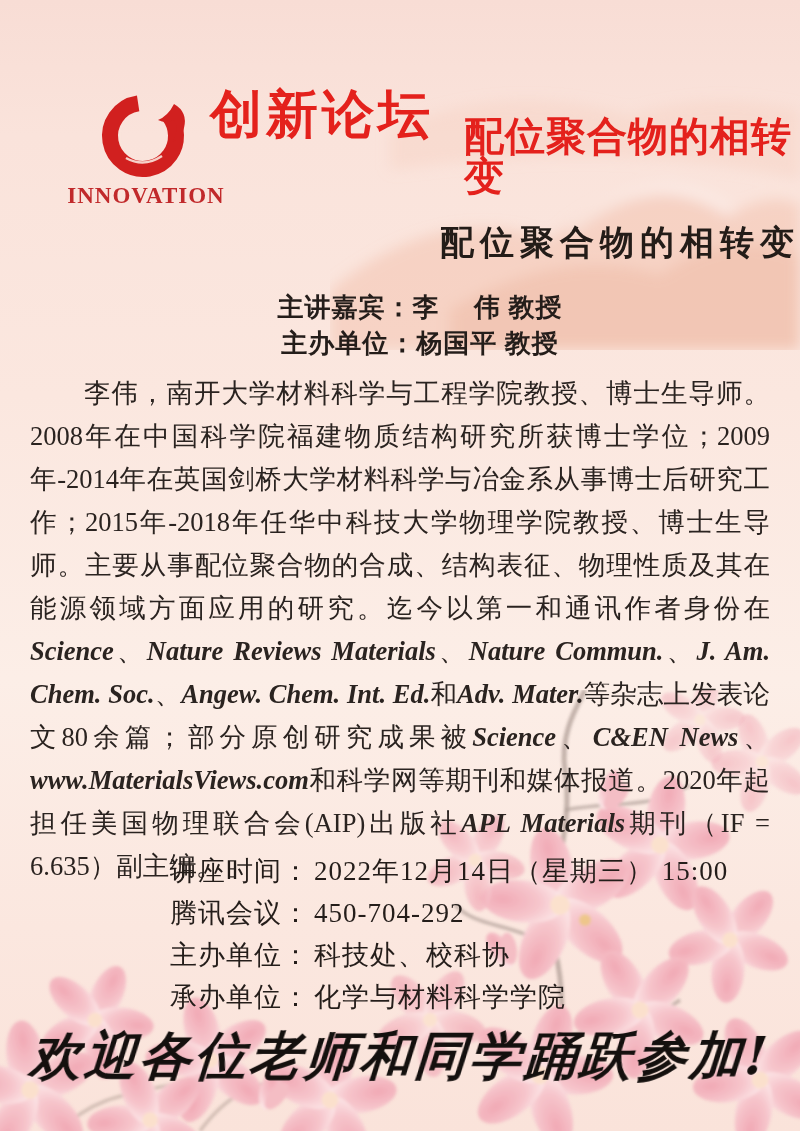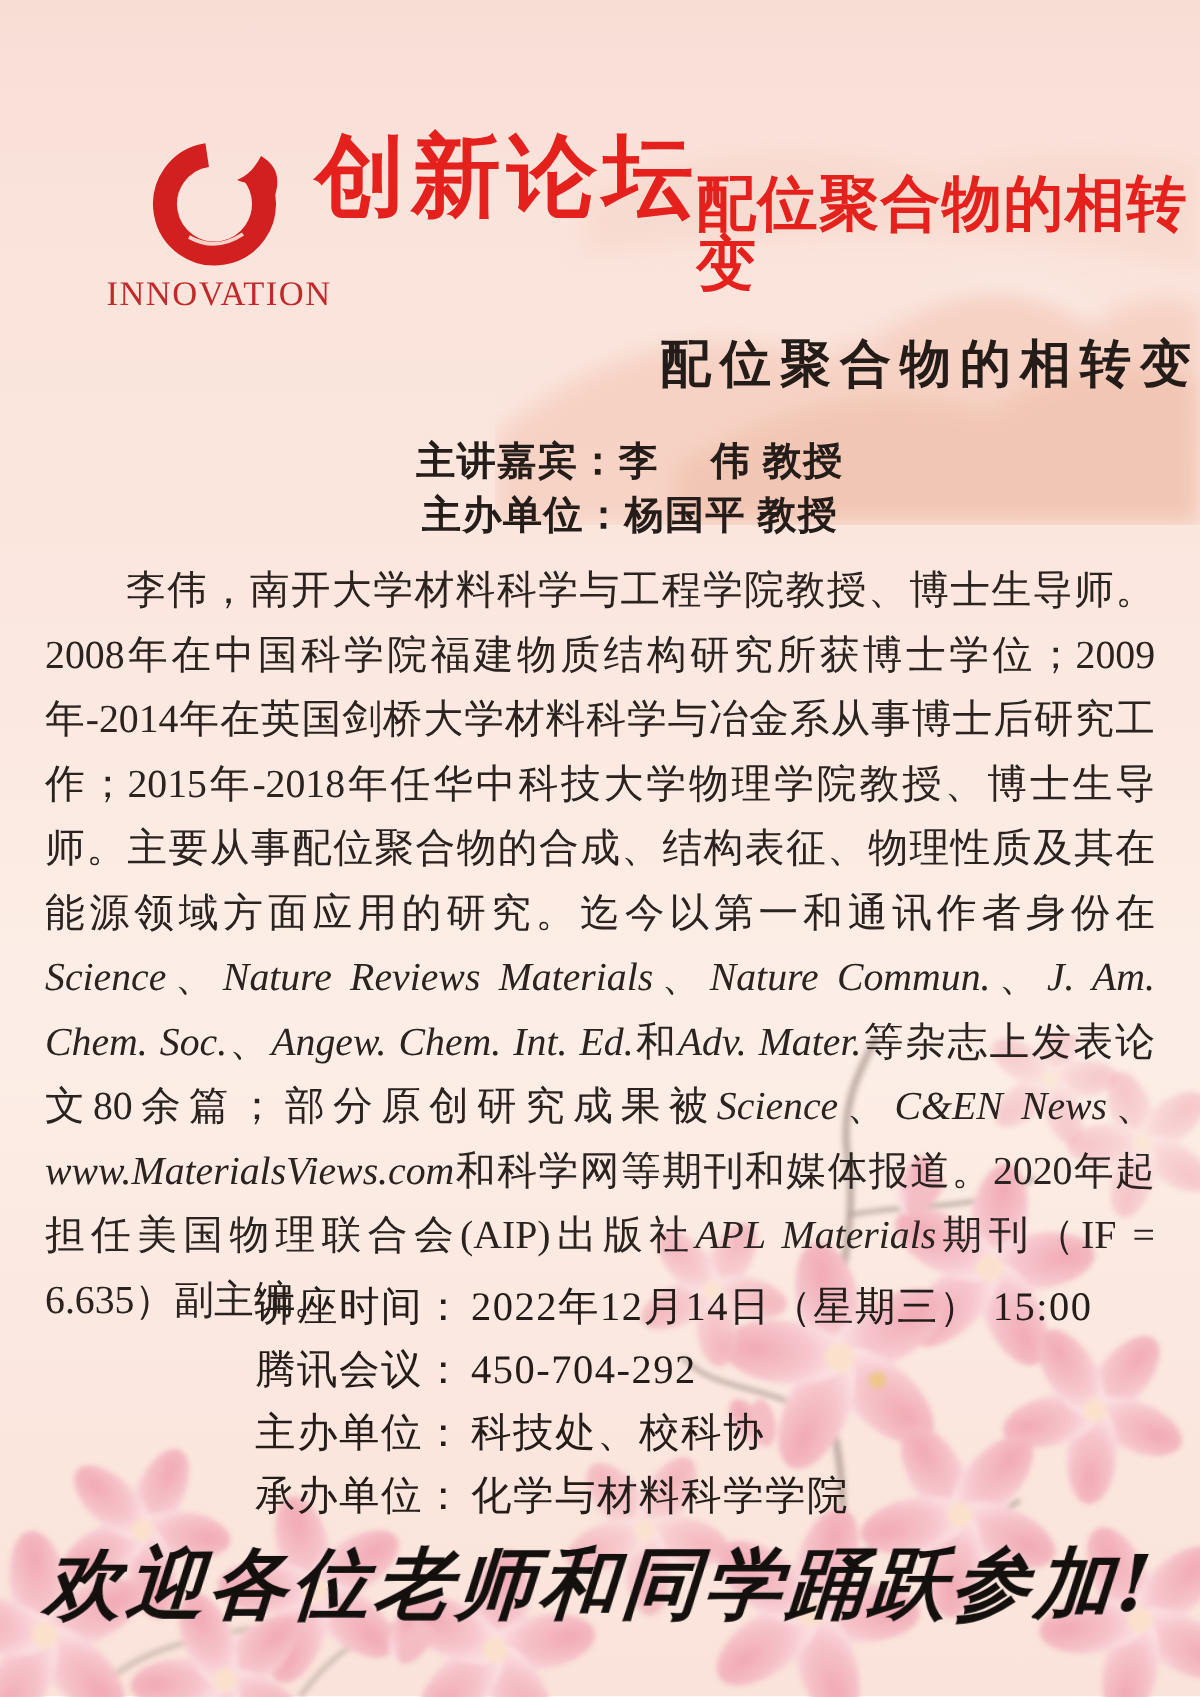--- a/index.html
+++ b/index.html
@@ -15,26 +15,26 @@
   .deco{position:absolute;pointer-events:none;}
   .mountains{top:40px;right:0;}
   .flowers{left:0;top:690px;}
 
   
   .logo-block{position:absolute;left:66px;top:86px;width:160px;text-align:center;}
   .logo-mark{display:block;margin:0 auto;}
   .logo-word{
     margin-top:2px;
     font-family:"Liberation Serif","DejaVu Serif",serif;
-    font-size:23px;letter-spacing:1px;color:#c1292b;font-weight:400;
+    font-size:23px;letter-spacing:1px;color:#c1292b;font-weight:700;
   }
   .forum-title{
     position:absolute;left:210px;top:88px;
     font-family:"Liberation Sans","DejaVu Sans",sans-serif;
-    font-weight:900;font-size:60px;line-height:1;color:#e4211c;
+    font-weight:900;font-size:52px;line-height:1;color:#e4211c;
     letter-spacing:4px;
   }
   .lecture-number{
     position:absolute;left:464px;top:116px;
     font-family:"Liberation Sans","DejaVu Sans",sans-serif;
     font-weight:800;font-size:40px;line-height:1;color:#e4211c;
     letter-spacing:1px;
   }
 
   
@@ -46,21 +46,21 @@
   .people{position:absolute;top:290px;left:0;width:100%;text-align:center;}
   .people-line{font-size:26px;font-weight:700;line-height:36px;letter-spacing:1px;padding-left:40px;}
 
   
   .bio{
     position:absolute;top:372px;left:30px;width:740px;margin:0;
     font-size:26.5px;line-height:43px;
     text-align:justify;text-justify:inter-ideograph;
     text-indent:54px;color:#2a2320;
   }
-  .bio .italic{font-style:italic;}
+  .bio .italic{font-style:italic;font-weight:bold;}
 
   
   .details{position:absolute;left:170px;top:850px;}
   .detail-row{font-size:27px;font-weight:400;line-height:42px;letter-spacing:1px;}
   .detail-row .label{margin-right:4px;}
 
   
   .welcome{
     position:absolute;top:1022px;left:0;width:100%;
     text-align:center;

